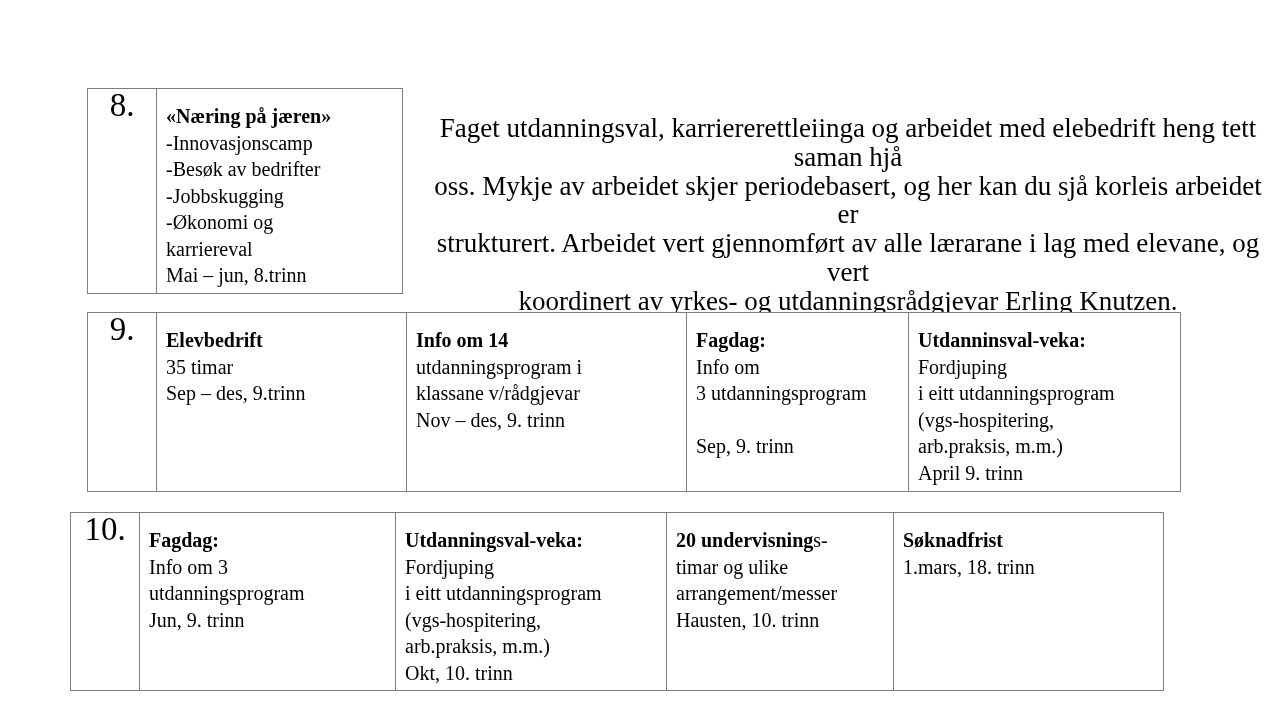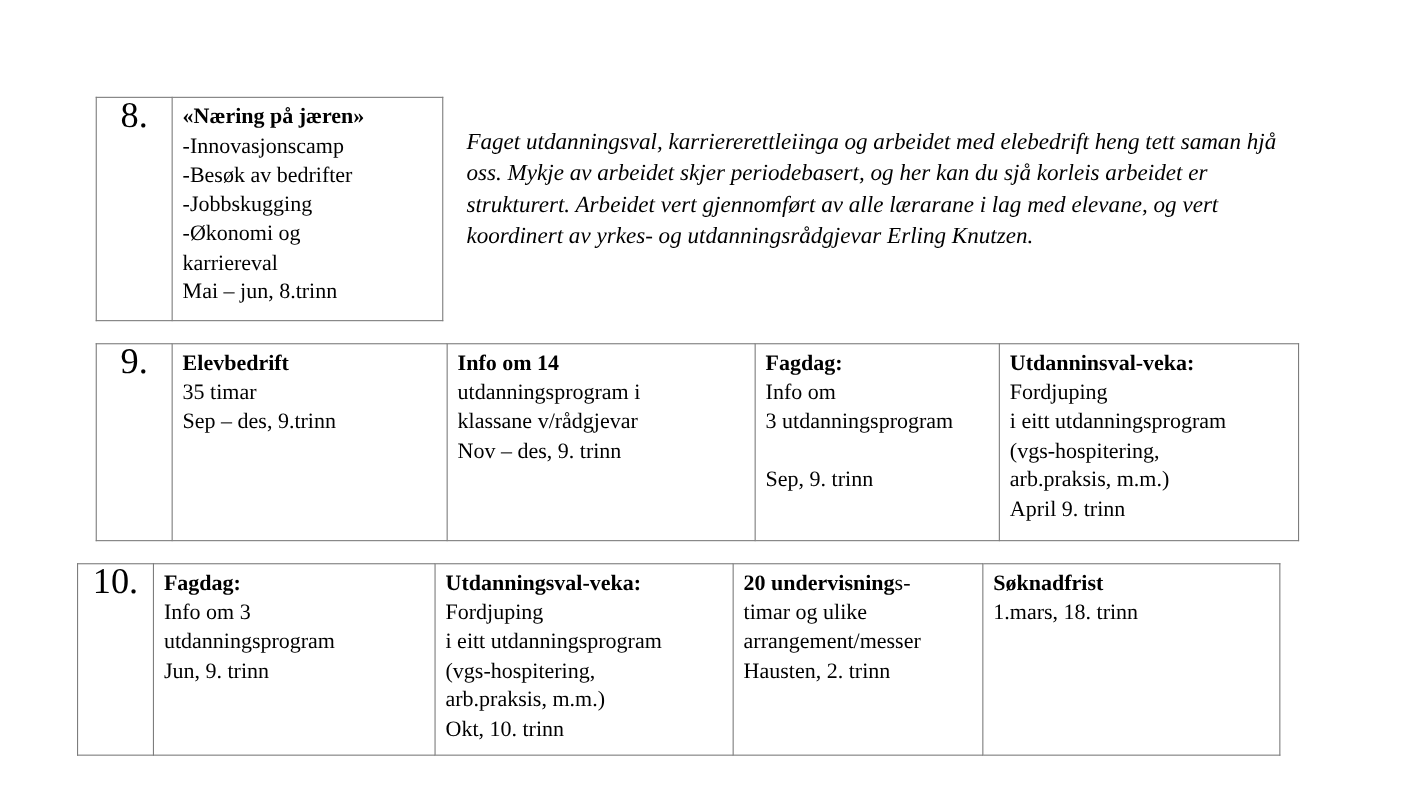--- a/index.html
+++ b/index.html
@@ -24,36 +24,36 @@
     background: #ffffff;
   }
   td.num-cell {
     text-align: center;
     vertical-align: middle;
     font-size: 33px;
     line-height: 1;
     padding-bottom: 14px;
   }
   td.content-cell {
-    padding: 4px 6px 4px 9px;
+    padding: 14px 6px 4px 9px;
     font-size: 20px;
     line-height: 26.5px;
   }
   .cell-title { font-weight: bold; }
   .cell-title .title-suffix { font-weight: normal; }
   .cell-lines { white-space: pre-line; }
   .intro {
     position: absolute;
     left: 424px;
     top: 114px;
     width: 848px;
-    font-size: 21px;
+    text-align: center;
+    font-size: 27px;
     line-height: 28.8px;
     white-space: pre-line;
-    font-style: italic;
   }
   
   .t8  col.c-num { width: 69px; }  .t8  col.c-1 { width: 246px; }
   .t9  col.c-num { width: 69px; }  .t9  col.c-1 { width: 250px; }
   .t9  col.c-2 { width: 280px; }   .t9  col.c-3 { width: 222px; }
   .t9  col.c-4 { width: 272px; }
   .t10 col.c-num { width: 69px; }  .t10 col.c-1 { width: 256px; }
   .t10 col.c-2 { width: 271px; }   .t10 col.c-3 { width: 227px; }
   .t10 col.c-4 { width: 270px; }
 </style>
@@ -151,21 +151,21 @@
         <div class="cell-lines">Fordjuping
 i eitt utdanningsprogram
 (vgs-hospitering,
 arb.praksis, m.m.)
 Okt, 10. trinn</div>
       </td>
       <td class="content-cell">
         <div class="cell-title"><span>20 undervisning</span><span class="title-suffix">s-</span></div>
         <div class="cell-lines">timar og ulike
 arrangement/messer
-Hausten, 2. trinn</div>
+Hausten, 10. trinn</div>
       </td>
       <td class="content-cell">
         <div class="cell-title"><span>Søknadfrist</span><span class="title-suffix"></span></div>
         <div class="cell-lines">1.mars, 18. trinn</div>
       </td>
     </tr>
   </tbody>
     </table>
 
 </div>

